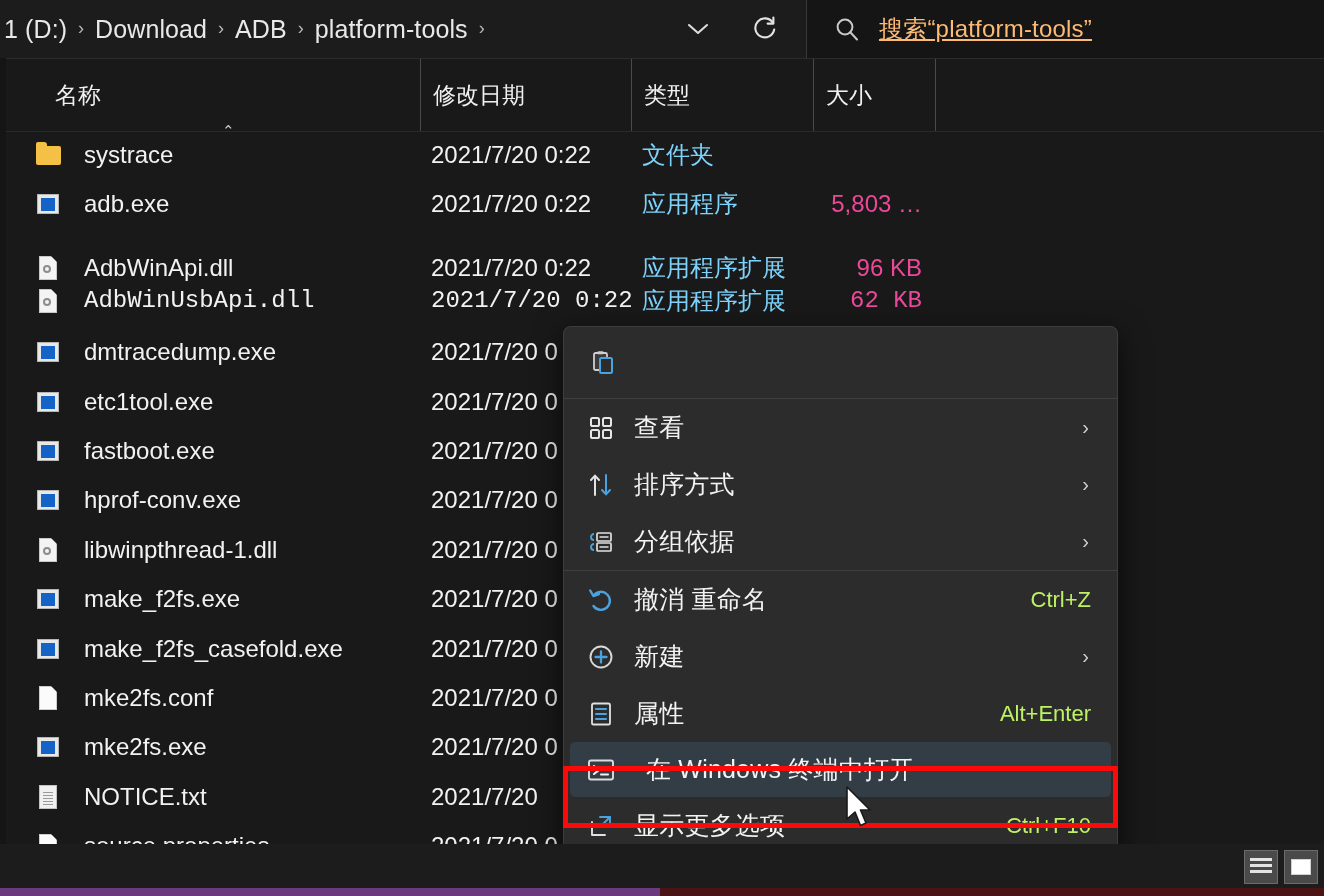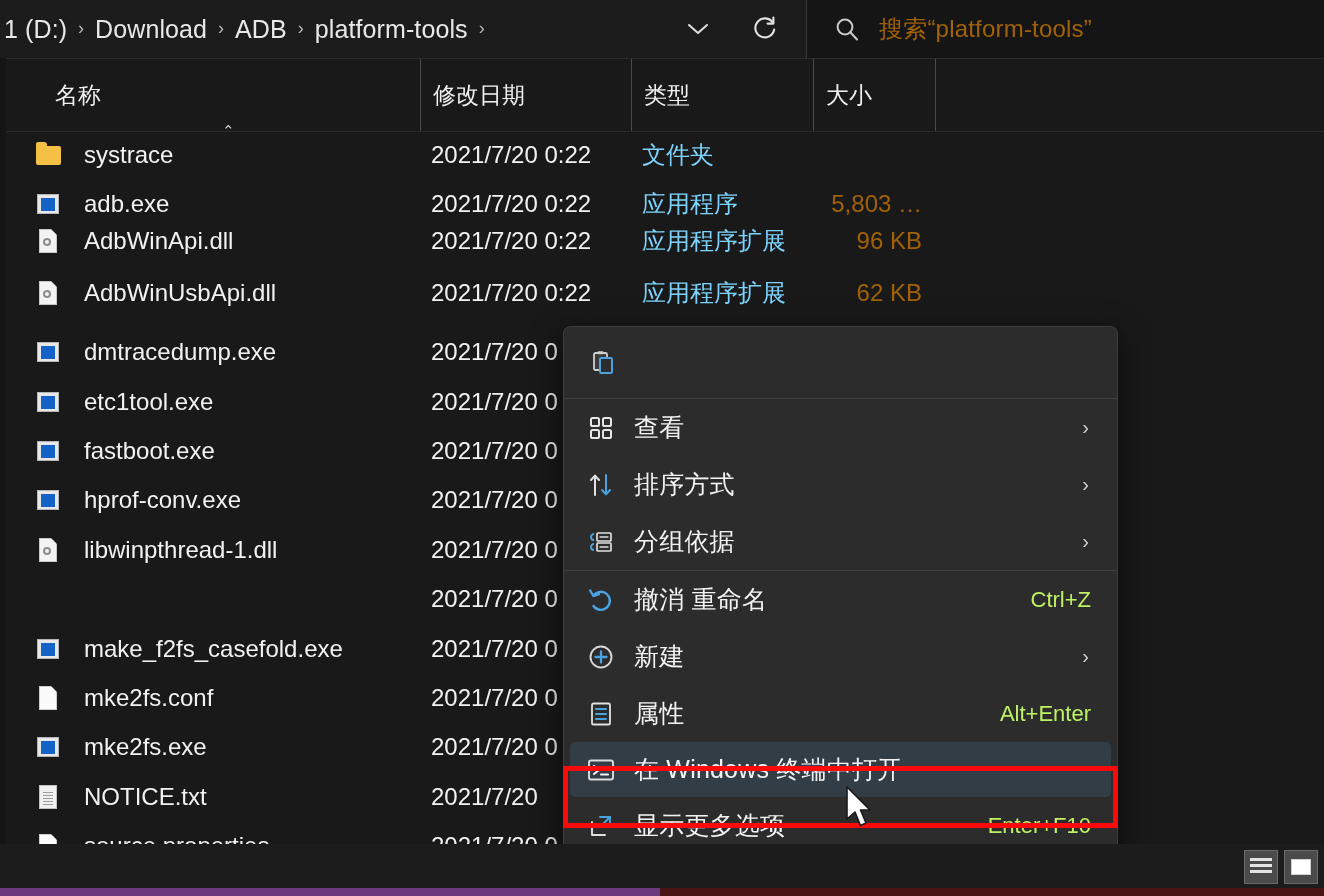--- a/index.html
+++ b/index.html
@@ -71,24 +71,25 @@
     width: 518px; height: 58px;
     background: #151515;
     border-left: 1px solid #3a3a3a;
     display: flex;
     align-items: center;
     padding-left: 26px;
     box-sizing: border-box;
   }
   .search-icon { margin-right: 18px; display:flex; }
   .search-ph {
-    color: #a16207;
+    color: #fdba74;
     font-size: 24px;
     letter-spacing: .2px;
     white-space: nowrap;
+    text-decoration: underline;
   }
 
   
   .colheader {
     position: absolute;
     left: 0; top: 58px;
     width: 1324px; height: 72px;
     background: #191919;
     border-top: 1px solid #2c2c2c;
     border-bottom: 1px solid #2a2a2a;
@@ -133,21 +134,21 @@
     position: absolute; left: 431px;
     color: #f2f2f2; font-size: 24px; white-space: nowrap;
   }
   .cell-type {
     position: absolute; left: 642px;
     color: #7dd3fc; font-size: 24px; white-space: nowrap;
   }
   .cell-size {
     position: absolute; left: 700px; width: 222px;
     text-align: right;
-    color: #a16207; font-size: 24px; white-space: nowrap;
+    color: #ec4899; font-size: 24px; white-space: nowrap;
   }
 
   
   .ico { width: 26px; height: 28px; position: relative; flex: 0 0 auto; }
   .ico-folder {
     position:absolute; left:0; top:5px;
     width: 25px; height: 19px;
     background: #f5c046;
     border-radius: 1px 2px 2px 2px;
   }
@@ -266,20 +267,21 @@
     color: #d2d2d2;
     font-size: 20px;
     padding-right: 6px;
   }
   .ctx-item.highlighted {
     background: #323d46;
     border-radius: 5px;
     margin: 0 6px;
     padding-left: 16px;
     height: 55px;
+    gap: 12px;
   }
   .redbox {
     position: absolute;
     left: 563px; top: 766px;
     width: 555px; height: 62px;
     border: 5px solid #fb0a0a;
     box-sizing: border-box;
     pointer-events: none;
     z-index: 40;
   }
@@ -417,33 +419,33 @@
           <span class="ico">
             <span class="ico-exe-outer"></span>
             <span class="ico-exe-inner"></span>
           </span>
           <span class="nm">adb.exe</span>
         </div>
         <div class="cell-date">2021/7/20 0:22</div>
         <div class="cell-type">应用程序</div>
         <div class="cell-size">5,803 …</div>
       </div>
-      <div class="row" style="top: 86px;">
+      <div class="row" style="top: 113px;">
         <div class="cell-name">
           <span class="ico">
             <span class="ico-dll-pg"></span>
             <span class="ico-dll-gear"></span>
           </span>
           <span class="nm">AdbWinApi.dll</span>
         </div>
         <div class="cell-date">2021/7/20 0:22</div>
         <div class="cell-type">应用程序扩展</div>
         <div class="cell-size">96 KB</div>
       </div>
-      <div class="row" style="top: 138px;">
+      <div class="row" style="top: 146px; font-family: Liberation Mono, monospace;">
         <div class="cell-name">
           <span class="ico">
             <span class="ico-dll-pg"></span>
             <span class="ico-dll-gear"></span>
           </span>
           <span class="nm">AdbWinUsbApi.dll</span>
         </div>
         <div class="cell-date">2021/7/20 0:22</div>
         <div class="cell-type">应用程序扩展</div>
         <div class="cell-size">62 KB</div>
@@ -502,20 +504,27 @@
             <span class="ico-dll-pg"></span>
             <span class="ico-dll-gear"></span>
           </span>
           <span class="nm">libwinpthread-1.dll</span>
         </div>
         <div class="cell-date">2021/7/20 0</div>
         <div class="cell-type"></div>
         <div class="cell-size"></div>
       </div>
       <div class="row" style="top: 444.6px;">
+        <div class="cell-name">
+          <span class="ico">
+            <span class="ico-exe-outer"></span>
+            <span class="ico-exe-inner"></span>
+          </span>
+          <span class="nm">make_f2fs.exe</span>
+        </div>
         <div class="cell-date">2021/7/20 0</div>
         <div class="cell-type"></div>
         <div class="cell-size"></div>
       </div>
       <div class="row" style="top: 494px;">
         <div class="cell-name">
           <span class="ico">
             <span class="ico-exe-outer"></span>
             <span class="ico-exe-inner"></span>
           </span>
@@ -672,21 +681,21 @@
         </div>
         <div class="ctx-item">
           <span class="ctx-ic">
             <svg width="26" height="26" viewBox="0 0 26 26">
               <path d="M4 9 L4 22 L17 22" stroke="#e0e0e0" stroke-width="1.9" fill="none" stroke-linecap="round" stroke-linejoin="round"></path>
               <path d="M12 4 L22 4 L22 14" stroke="#4aa3df" stroke-width="1.9" fill="none" stroke-linecap="round" stroke-linejoin="round"></path>
               <line x1="22" y1="4" x2="13" y2="13" stroke="#4aa3df" stroke-width="1.9" stroke-linecap="round"></line>
             </svg>
           </span>
           <span class="ctx-label">显示更多选项</span>
-          <span class="ctx-accel">Enter+F10</span>
+          <span class="ctx-accel">Ctrl+F10</span>
         </div>
       </div>
   </div>
 
   <div class="redbox"></div>
 
   <div class="cursor">
     <svg width="30" height="46" viewBox="0 0 30 46">
       <path d="M2 1 L2 33 L10 26 L15.5 39.5 L21 37 L15.5 24 L25 24 Z" fill="#ffffff" stroke="#1a1a1a" stroke-width="1.6" stroke-linejoin="round"></path>
     </svg>

